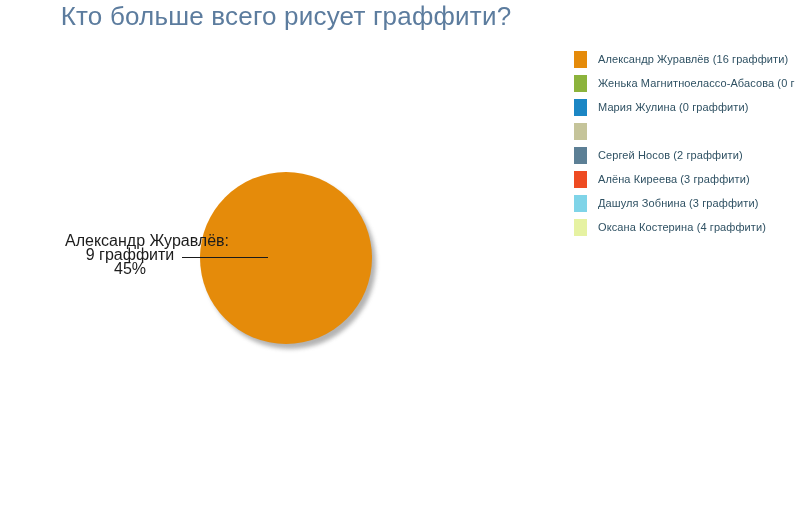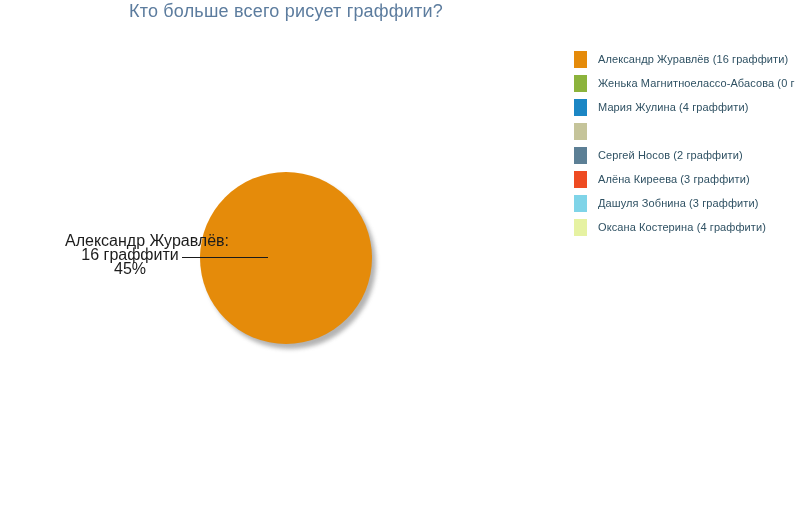--- a/index.html
+++ b/index.html
@@ -23,21 +23,21 @@
     height: 520px;
   }
 
   
   .chart-title {
     position: absolute;
     left: 0;
     top: 1px;
     width: 572px;
     text-align: center;
-    font-size: 18px;
+    font-size: 26px;
     font-weight: normal;
     color: #5C7C9E;
     letter-spacing: 0.2px;
     white-space: nowrap;
   }
 
   
   .plot-area {
     position: absolute;
     left: 0;
@@ -138,41 +138,41 @@
 
     <div class="pie-wrap">
       <div class="pie-shadow"></div>
       <div class="pie-slice" style="background: rgb(229, 139, 10);"></div>
     </div>
 
     <div class="leader-line"></div>
 
     <div class="pie-label">
       <div>Александр Журавлёв:</div>
-      <div>16 граффити</div>
+      <div>9 граффити</div>
       <div>45%</div>
     </div>
 
   </div>
 
   <div class="legend">
 
     <div class="legend-item">
       <span class="legend-swatch" style="background:#E58B0A;"></span>
       <span class="legend-label">Александр Журавлёв (16 граффити)</span>
     </div>
 
     <div class="legend-item">
       <span class="legend-swatch" style="background:#8CB33C;"></span>
       <span class="legend-label">Женька Магнитноелассо-Абасова (0 г</span>
     </div>
 
     <div class="legend-item">
       <span class="legend-swatch" style="background:#1B86C4;"></span>
-      <span class="legend-label">Мария Жулина (4 граффити)</span>
+      <span class="legend-label">Мария Жулина (0 граффити)</span>
     </div>
 
     <div class="legend-item">
       <span class="legend-swatch" style="background:#C5C49A;"></span>
     </div>
 
     <div class="legend-item">
       <span class="legend-swatch" style="background:#5C7F95;"></span>
       <span class="legend-label">Сергей Носов (2 граффити)</span>
     </div>

